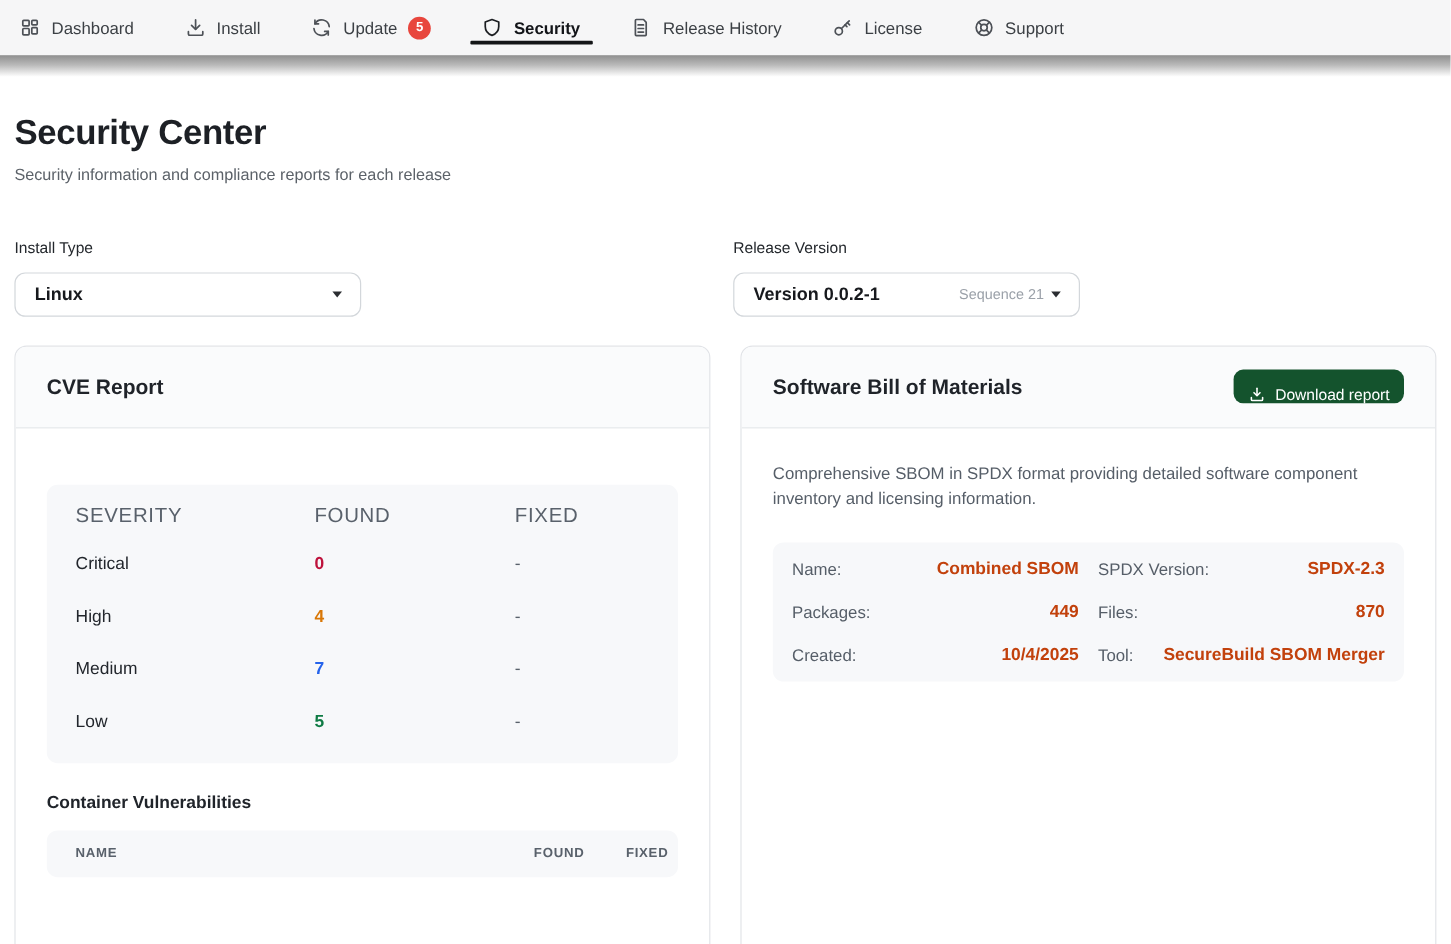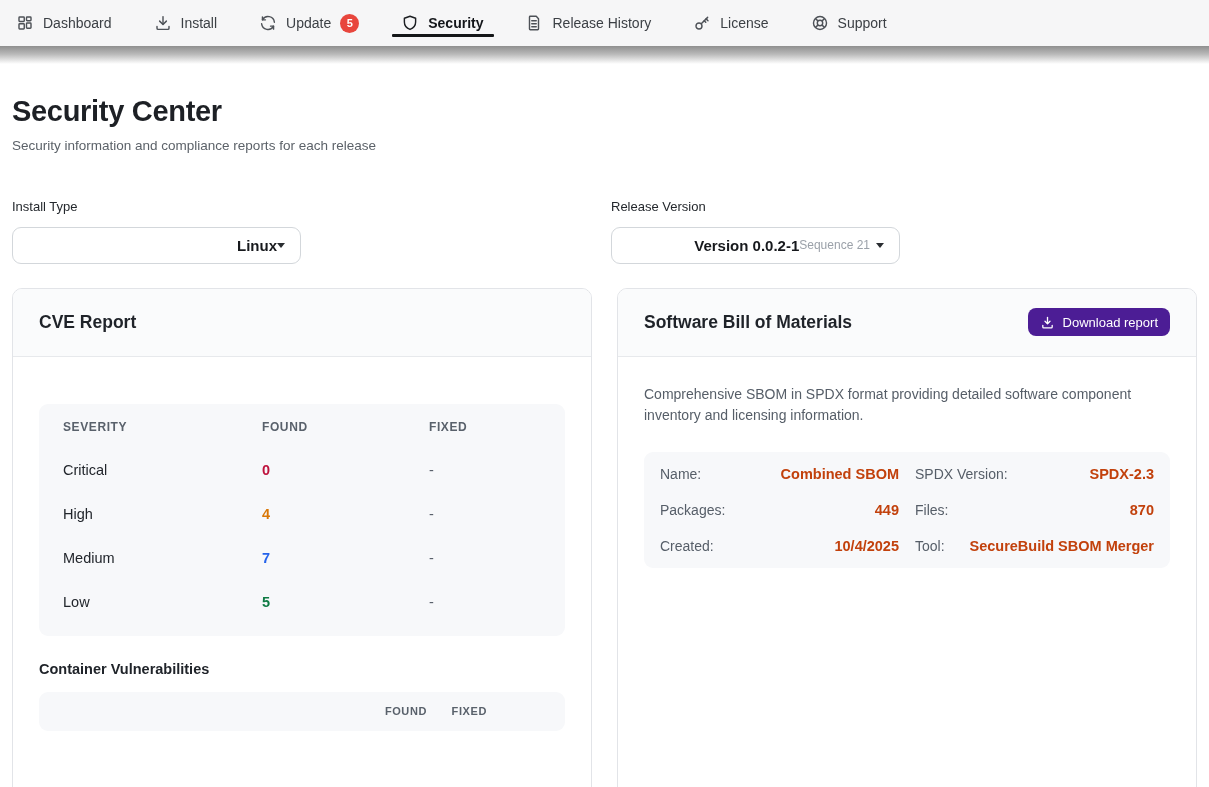--- a/index.html
+++ b/index.html
@@ -52,21 +52,21 @@
 
   
   .filters { display: grid; grid-template-columns: 1fr 1fr; gap: 13px; margin-top: 46px; }
   .filter-label { display: block; font-size: 13px; color: #24282d; }
   .select {
     margin-top: 13px; height: 37px; width: 289px;
     border: 1px solid #d3d7db; border-radius: 9px; background: #fff;
     display: flex; align-items: center; padding: 0 15px 0 16px;
     cursor: pointer;
   }
-  .select-value { font-size: 15px; font-weight: 700; color: #17191d; flex: 1; text-align: right; }
+  .select-value { font-size: 15px; font-weight: 700; color: #17191d; flex: 1; }
   .select-secondary { font-size: 12px; color: #9ba1a9; margin-right: 6px; }
   .caret {
     width: 0; height: 0;
     border-left: 4.5px solid transparent; border-right: 4.5px solid transparent;
     border-top: 5.5px solid #2a2d31;
   }
 
   
   .cards { display: grid; grid-template-columns: 1fr 1fr; gap: 25px; margin-top: 24px; align-items: start; }
   .card {
@@ -79,21 +79,21 @@
     display: flex; align-items: center; justify-content: space-between;
   }
   .card-title { margin: 0; font-size: 17.5px; font-weight: 700; color: #1f2329; }
   .card-body { padding: 26px; }
   .desc { margin: 1px 0 0; font-size: 14px; line-height: 21.5px; color: #565e68; }
 
   
   .severity-table { margin-top: 21px; background: #f7f8fa; border-radius: 9px; padding: 16px 24px 12px; }
   .sev-row { display: grid; grid-template-columns: 199px 167px 1fr; align-items: center; }
   .sev-row.head { height: 28px; align-items: start; }
-  .sev-head-cell { font-size: 12px; font-weight: 700; letter-spacing: 0.6px; color: #59616b; }
+  .sev-head-cell { font-size: 17px; font-weight: 400; letter-spacing: 0.6px; color: #59616b; }
   .sev-row.data { height: 44px; font-size: 14.5px; color: #22262c; }
   .sev-found { font-weight: 700; }
   .sev-fixed { color: #59616b; }
 
   .cv-title { margin: 25px 0 0; font-size: 14.5px; font-weight: 700; color: #20242a; }
   .cv-header {
     margin-top: 15px; background: #f7f8fa; border-radius: 9px; height: 39px;
     display: grid; grid-template-columns: 1fr 60px 70px; align-items: center;
     padding: 0 8px 0 24px;
     font-size: 11px; font-weight: 700; letter-spacing: 0.6px; color: #59616b;
@@ -263,30 +263,31 @@
             </div>
             <div class="sev-row data">
               <span>Low</span>
               <span class="sev-found" style="color: rgb(15, 123, 68);">5</span>
               <span class="sev-fixed">-</span>
             </div>
           </div>
 
           <h3 class="cv-title">Container Vulnerabilities</h3>
           <div class="cv-header">
+            <span>NAME</span>
             <span class="right">FOUND</span>
             <span class="right">FIXED</span>
           </div>
         </div>
       </section>
 
       <section class="card">
         <div class="card-header">
           <h2 class="card-title">Software Bill of Materials</h2>
-          <button class="btn-download" style="background-color: #4c1d95;">
+          <button class="btn-download" style="background-color: #14532d; align-items: flex-end;">
             <span style="display:flex;">
               <svg width="15" height="15" viewBox="0 0 24 24" fill="none" stroke="#ffffff" stroke-width="2.1" stroke-linecap="round" stroke-linejoin="round">
                 <path d="M12 4v9.5"></path>
                   <path d="M8 10l4 4 4-4"></path>
                   <path d="M4.5 16.5v2.5a1.5 1.5 0 0 0 1.5 1.5h12a1.5 1.5 0 0 0 1.5-1.5v-2.5"></path>
               </svg>
             </span>
             <span>Download report</span>
           </button>
         </div>

